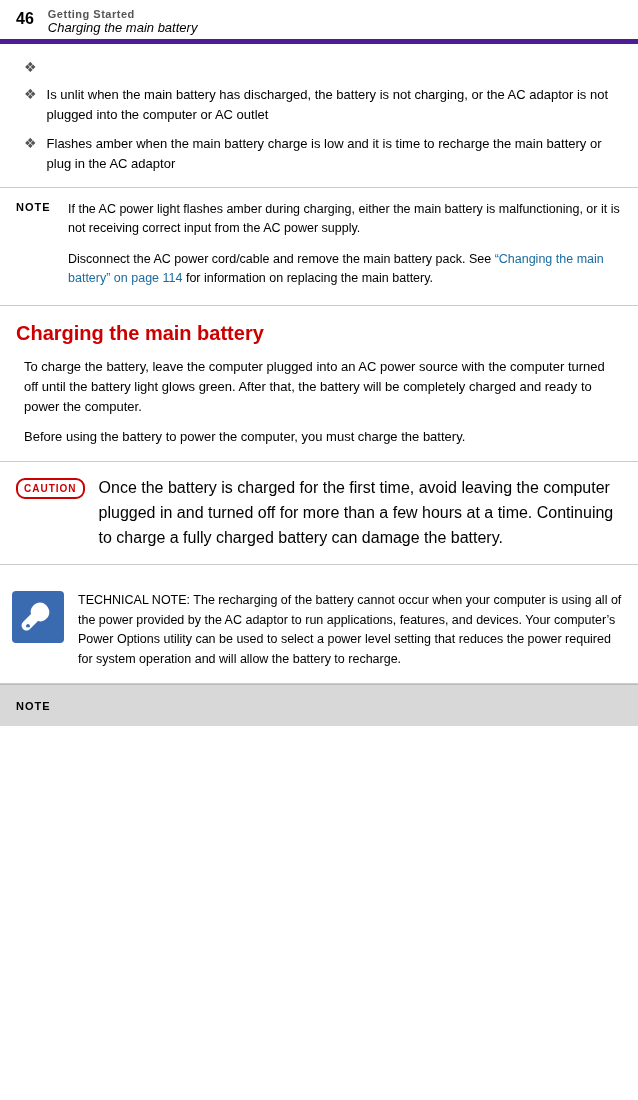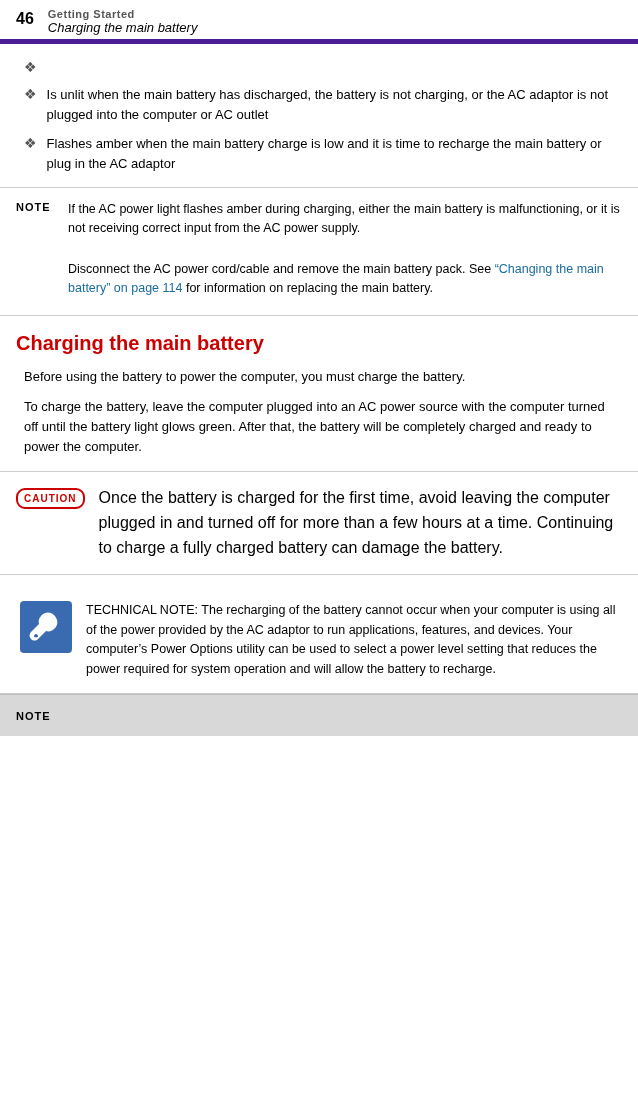--- a/index.html
+++ b/index.html
@@ -74,21 +74,21 @@
       letter-spacing: 1px;
       min-width: 52px;
       padding-top: 1px;
       flex-shrink: 0;
     }
     .note-content {
       font-size: 12.5px;
       line-height: 1.55;
       color: #000;
     }
-    .note-content p { margin-bottom: 21px; }
+    .note-content p { margin-bottom: 11px; }
     .note-content p:last-child { margin-bottom: 4px; }
     .link-text { color: #1a6b9e; }
 
     
     .section-heading {
       padding: 16px 16px 8px 16px;
     }
     .section-heading h2 {
       font-size: 20px;
       font-weight: bold;
@@ -134,21 +134,21 @@
     .caution-content {
       font-size: 16px;
       line-height: 1.55;
       color: #000;
     }
 
     
     .tech-block {
       display: flex;
       align-items: flex-start;
-      padding: 14px 16px 14px 20px;
+      padding: 14px 16px 14px 12px;
       border-bottom: 1px solid #ccc;
       background: #fff;
     }
     .tech-icon {
       width: 52px;
       height: 52px;
       flex-shrink: 0;
       margin-right: 14px;
       background: #3a6bb0;
       border-radius: 4px;
@@ -212,22 +212,22 @@
     <p>If the AC power light flashes amber during charging, either the main battery is malfunctioning, or it is not receiving correct input from the AC power supply.</p>
     <p>Disconnect the AC power cord/cable and remove the main battery pack. See <span class="link-text">“Changing the main battery” on page 114</span> for information on replacing the main battery.</p>
   </div>
 </div>
 
 <div class="section-heading">
   <h2>Charging the main battery</h2>
 </div>
 
 <div class="body-section">
+  <p>To charge the battery, leave the computer plugged into an AC power source with the computer turned off until the battery light glows green. After that, the battery will be completely charged and ready to power the computer.</p>
   <p>Before using the battery to power the computer, you must charge the battery.</p>
-  <p>To charge the battery, leave the computer plugged into an AC power source with the computer turned off until the battery light glows green. After that, the battery will be completely charged and ready to power the computer.</p>
 </div>
 
 <div class="caution-block">
   <div class="caution-badge">CAUTION</div>
   <div class="caution-content">Once the battery is charged for the first time, avoid leaving the computer plugged in and turned off for more than a few hours at a time. Continuing to charge a fully charged battery can damage the battery.</div>
 </div>
 
 <div class="spacer"></div>
 
 <div class="tech-block">

